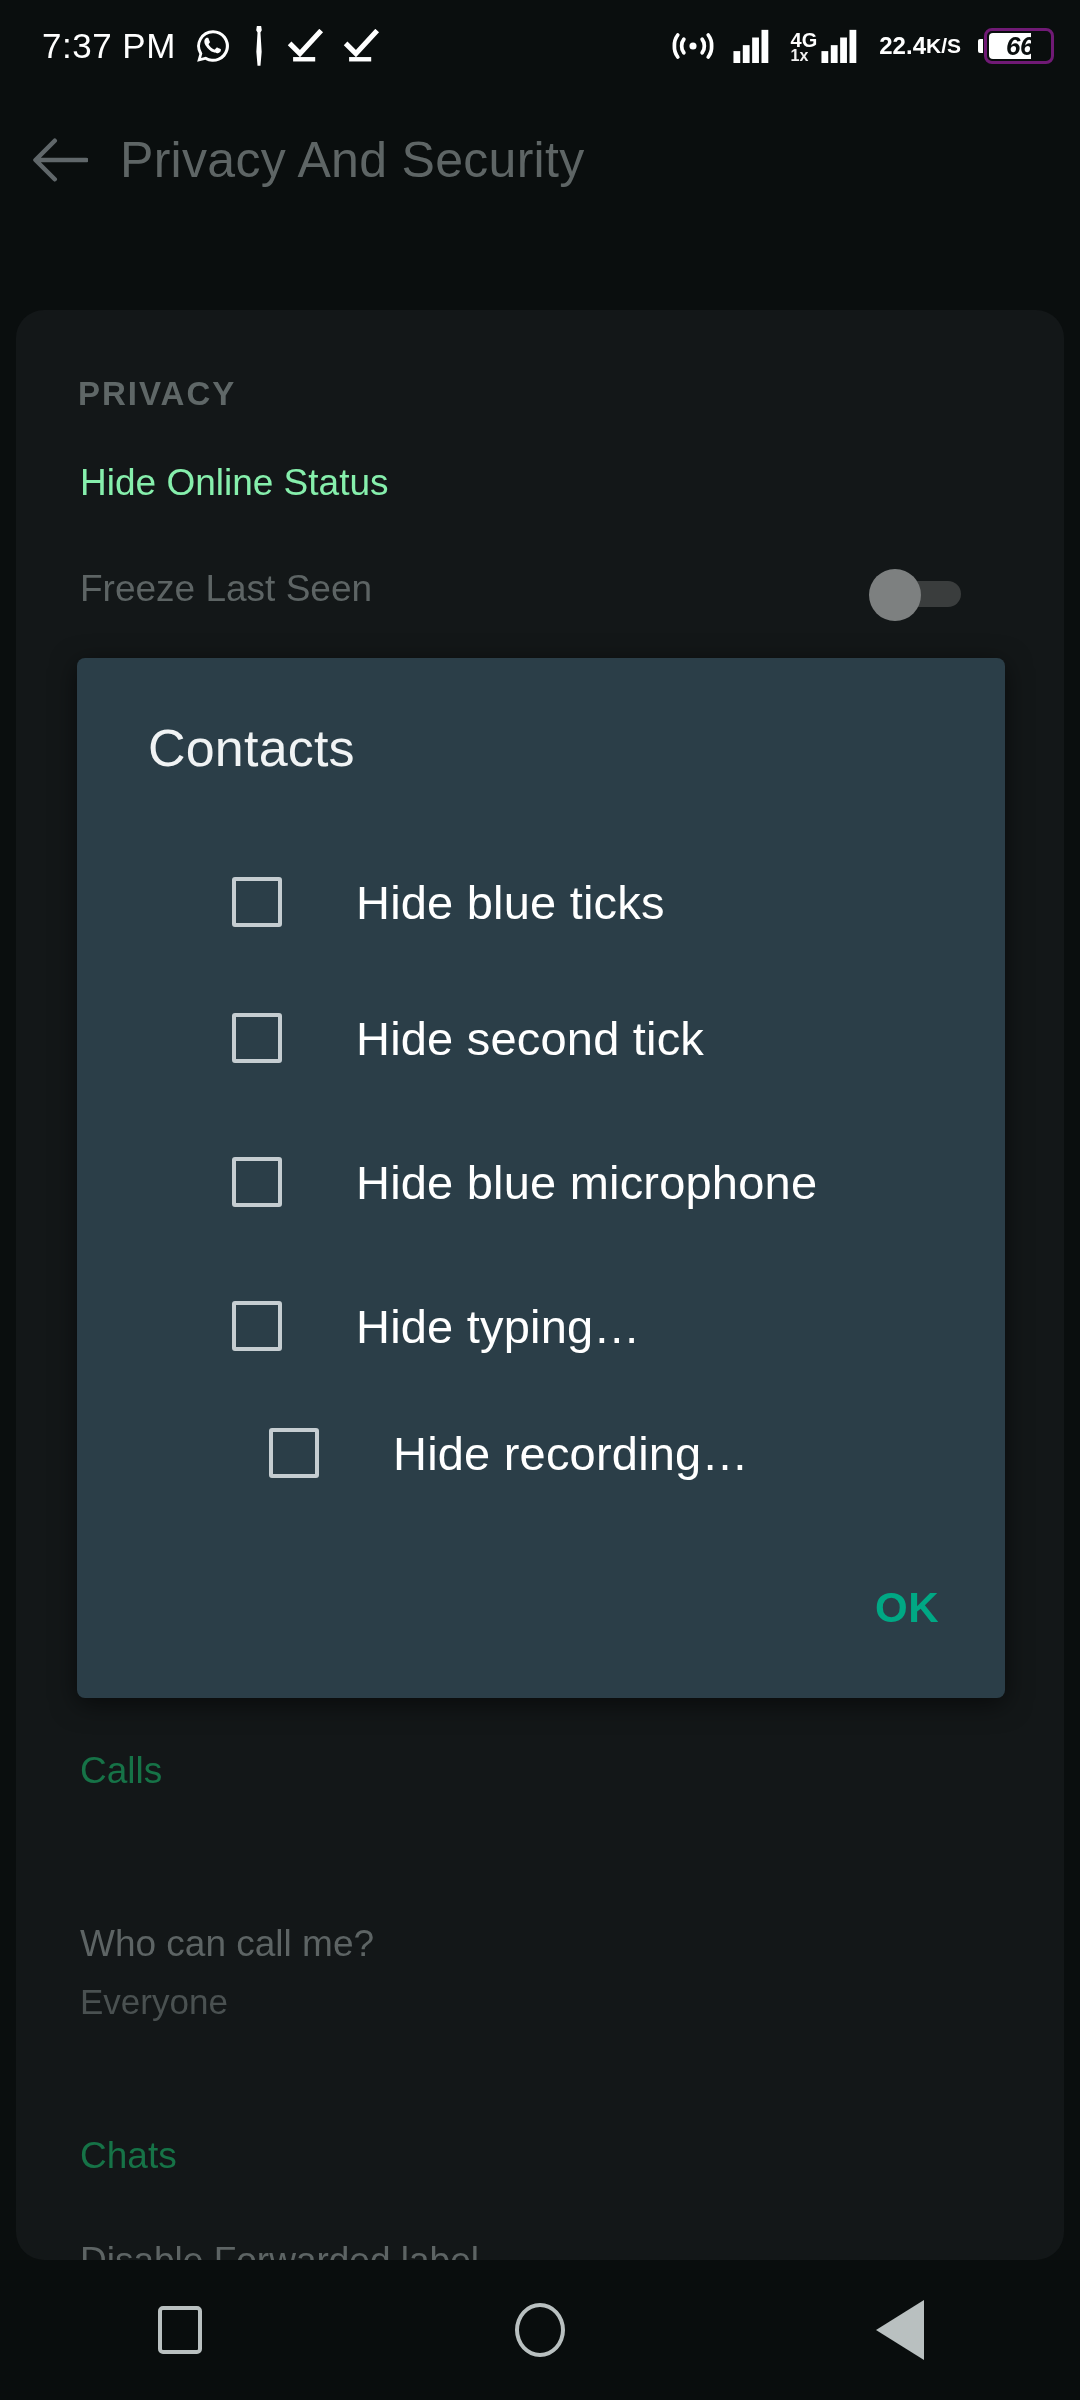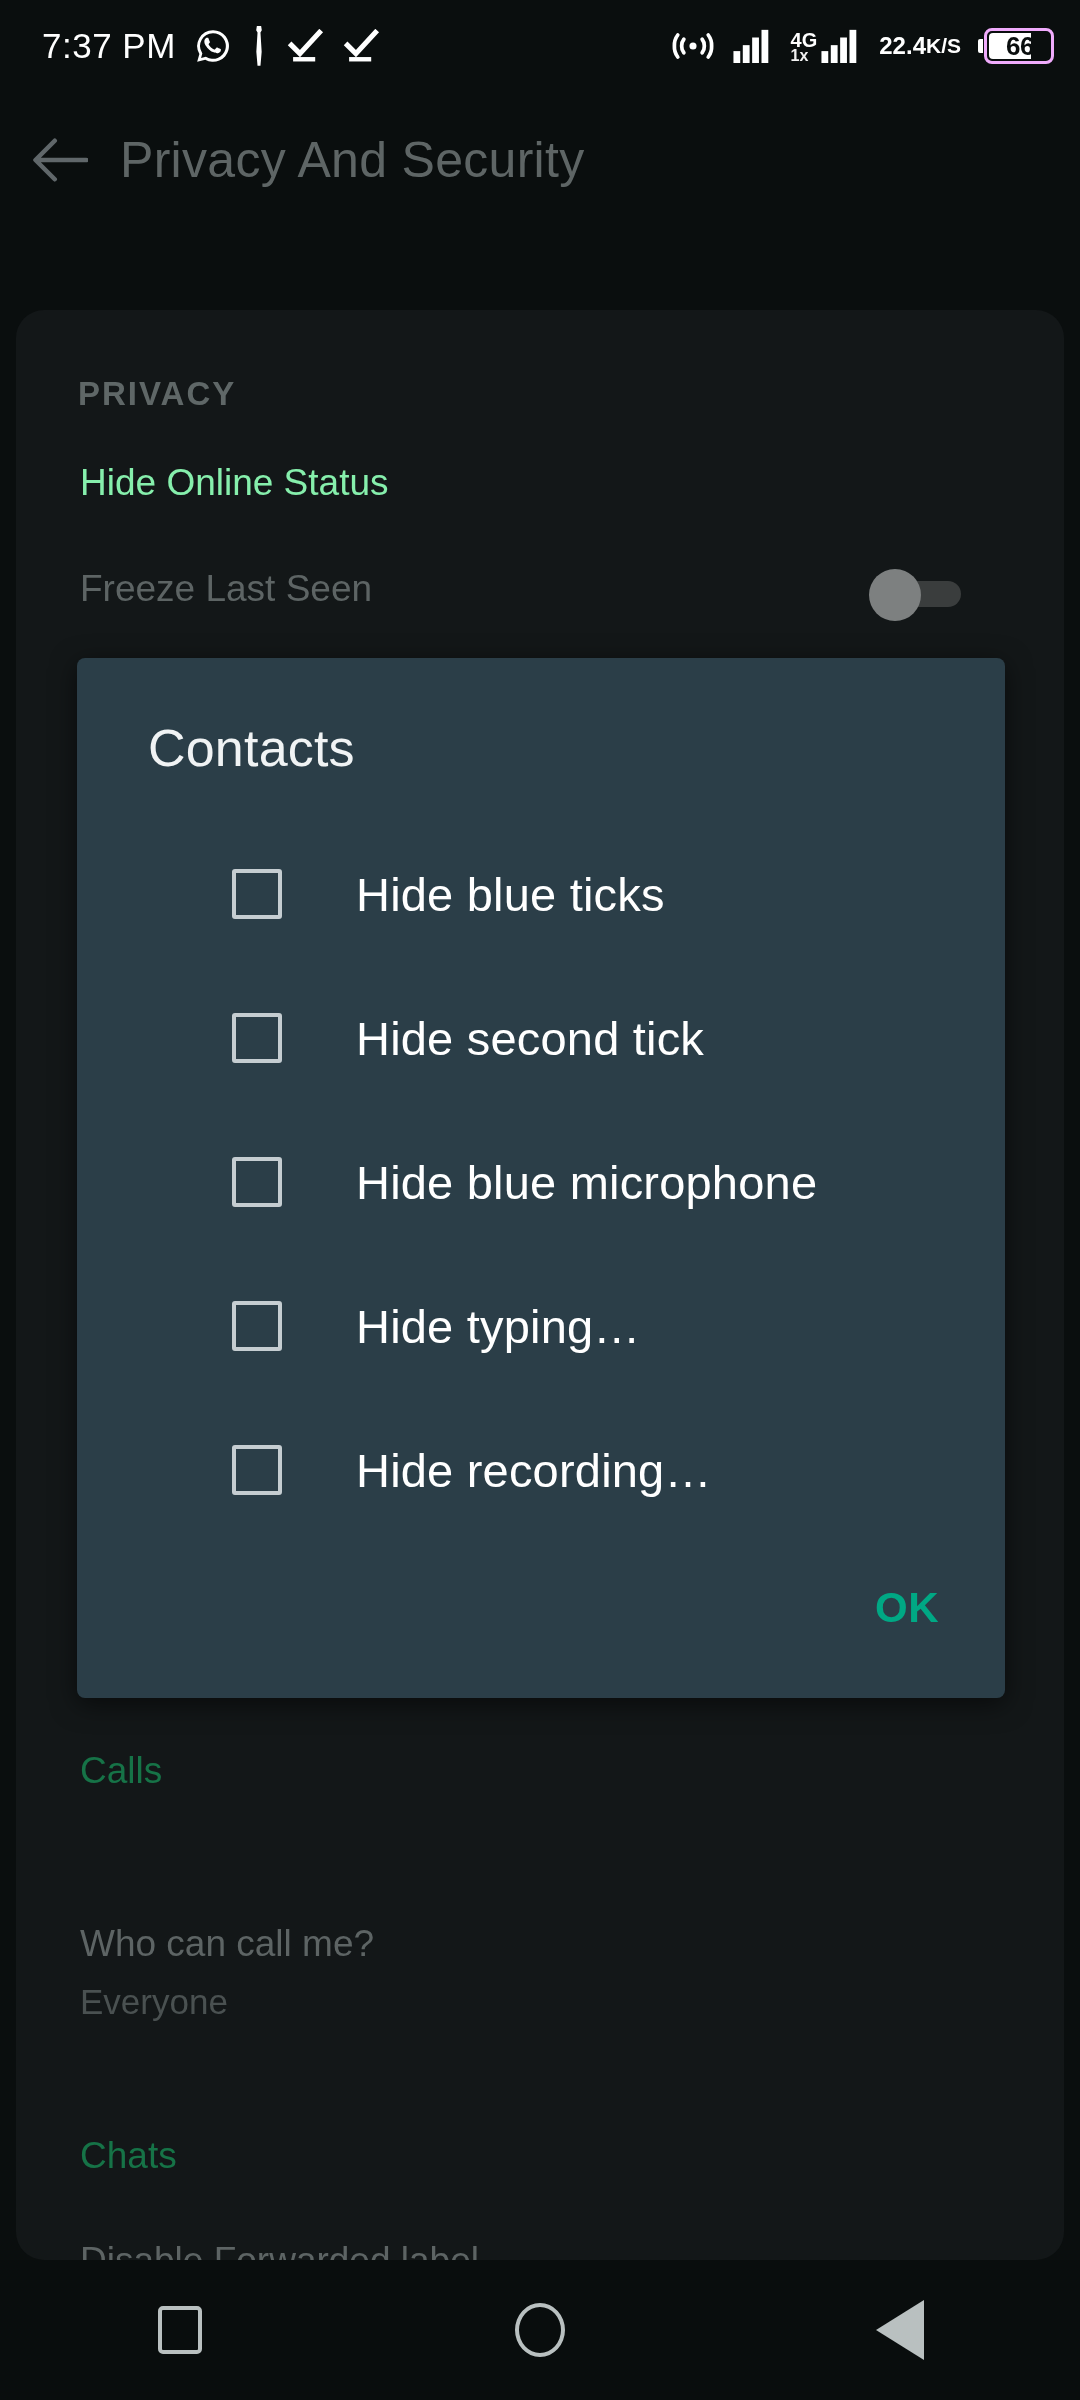--- a/index.html
+++ b/index.html
@@ -26,23 +26,23 @@
   #sb-left { display:flex; align-items:center; gap:18px; }
   #sb-time { font-size:35px; letter-spacing:.5px; font-weight:400; }
   #sb-right { margin-left:auto; display:flex; align-items:center; gap:17px; }
 
   .ico { display:block; }
 
   
   .battery-wrap { display:flex; align-items:center; }
   .bat-nub { width:5px; height:14px; background:#fff; border-radius:2px 0 0 2px; }
   .bat-body {
-    width:70px; height:36px; border:3px solid #f0abfc; border-radius:8px;
+    width:70px; height:36px; border:3px solid #701a75; border-radius:8px;
     margin-left:1px; display:flex; align-items:center; justify-content:center;
-    position:relative; overflow:hidden;
+    position:relative; overflow:hidden;font-style:italic;
   }
   .bat-fill { position:absolute; left:2px; top:2px; bottom:2px; width:42px; background:#fff; border-radius:4px 0 0 4px; }
   .bat-num { position:relative; z-index:2; font-size:26px; color:#0a0e0e; font-weight:600; letter-spacing:-.5px;
              padding-left:2px; mix-blend-mode:normal; }
   .netspeed { display:flex; flex-direction:row; align-items:center; line-height:1.02; font-weight:700; }
   .netspeed .n1 { font-size:24px; }
   .netspeed .n2 { font-size:21px; }
   .gen4 { display:flex; align-items:flex-end; }
   .gen4 .lbl { font-size:20px; font-weight:700; line-height:.9; margin-right:1px; }
 
@@ -107,25 +107,25 @@
   }
   .cb-box {
     margin-left:155px; width:50px; height:50px;
     border:4px solid #c5cdd1; border-radius:3px; background:transparent;
     flex:0 0 auto;
   }
   .cb-label {
     margin-left:74px; color:#ffffff; font-size:47px; font-weight:400; letter-spacing:.2px;
     white-space:nowrap;
   }  
-  .cb-row.i0 { top:188px; }
+  .cb-row.i0 { top:196px; }
   .cb-row.i1 { top:332px; }
   .cb-row.i2 { top:476px; }
   .cb-row.i3 { top:620px;align-items:center; }
-  .cb-row.i4 { top:764px; }
+  .cb-row.i4 { top:747px;padding-left:37px; }
 
   #dialog-ok {
     position:absolute; right:52px; bottom:60px;
     color:#00a884; font-size:42px; font-weight:700; letter-spacing:.5px;
     padding:6px 14px;
   }
 
   
   #navbar {
     position:absolute; left:0; bottom:0; width:1080px; height:140px;

